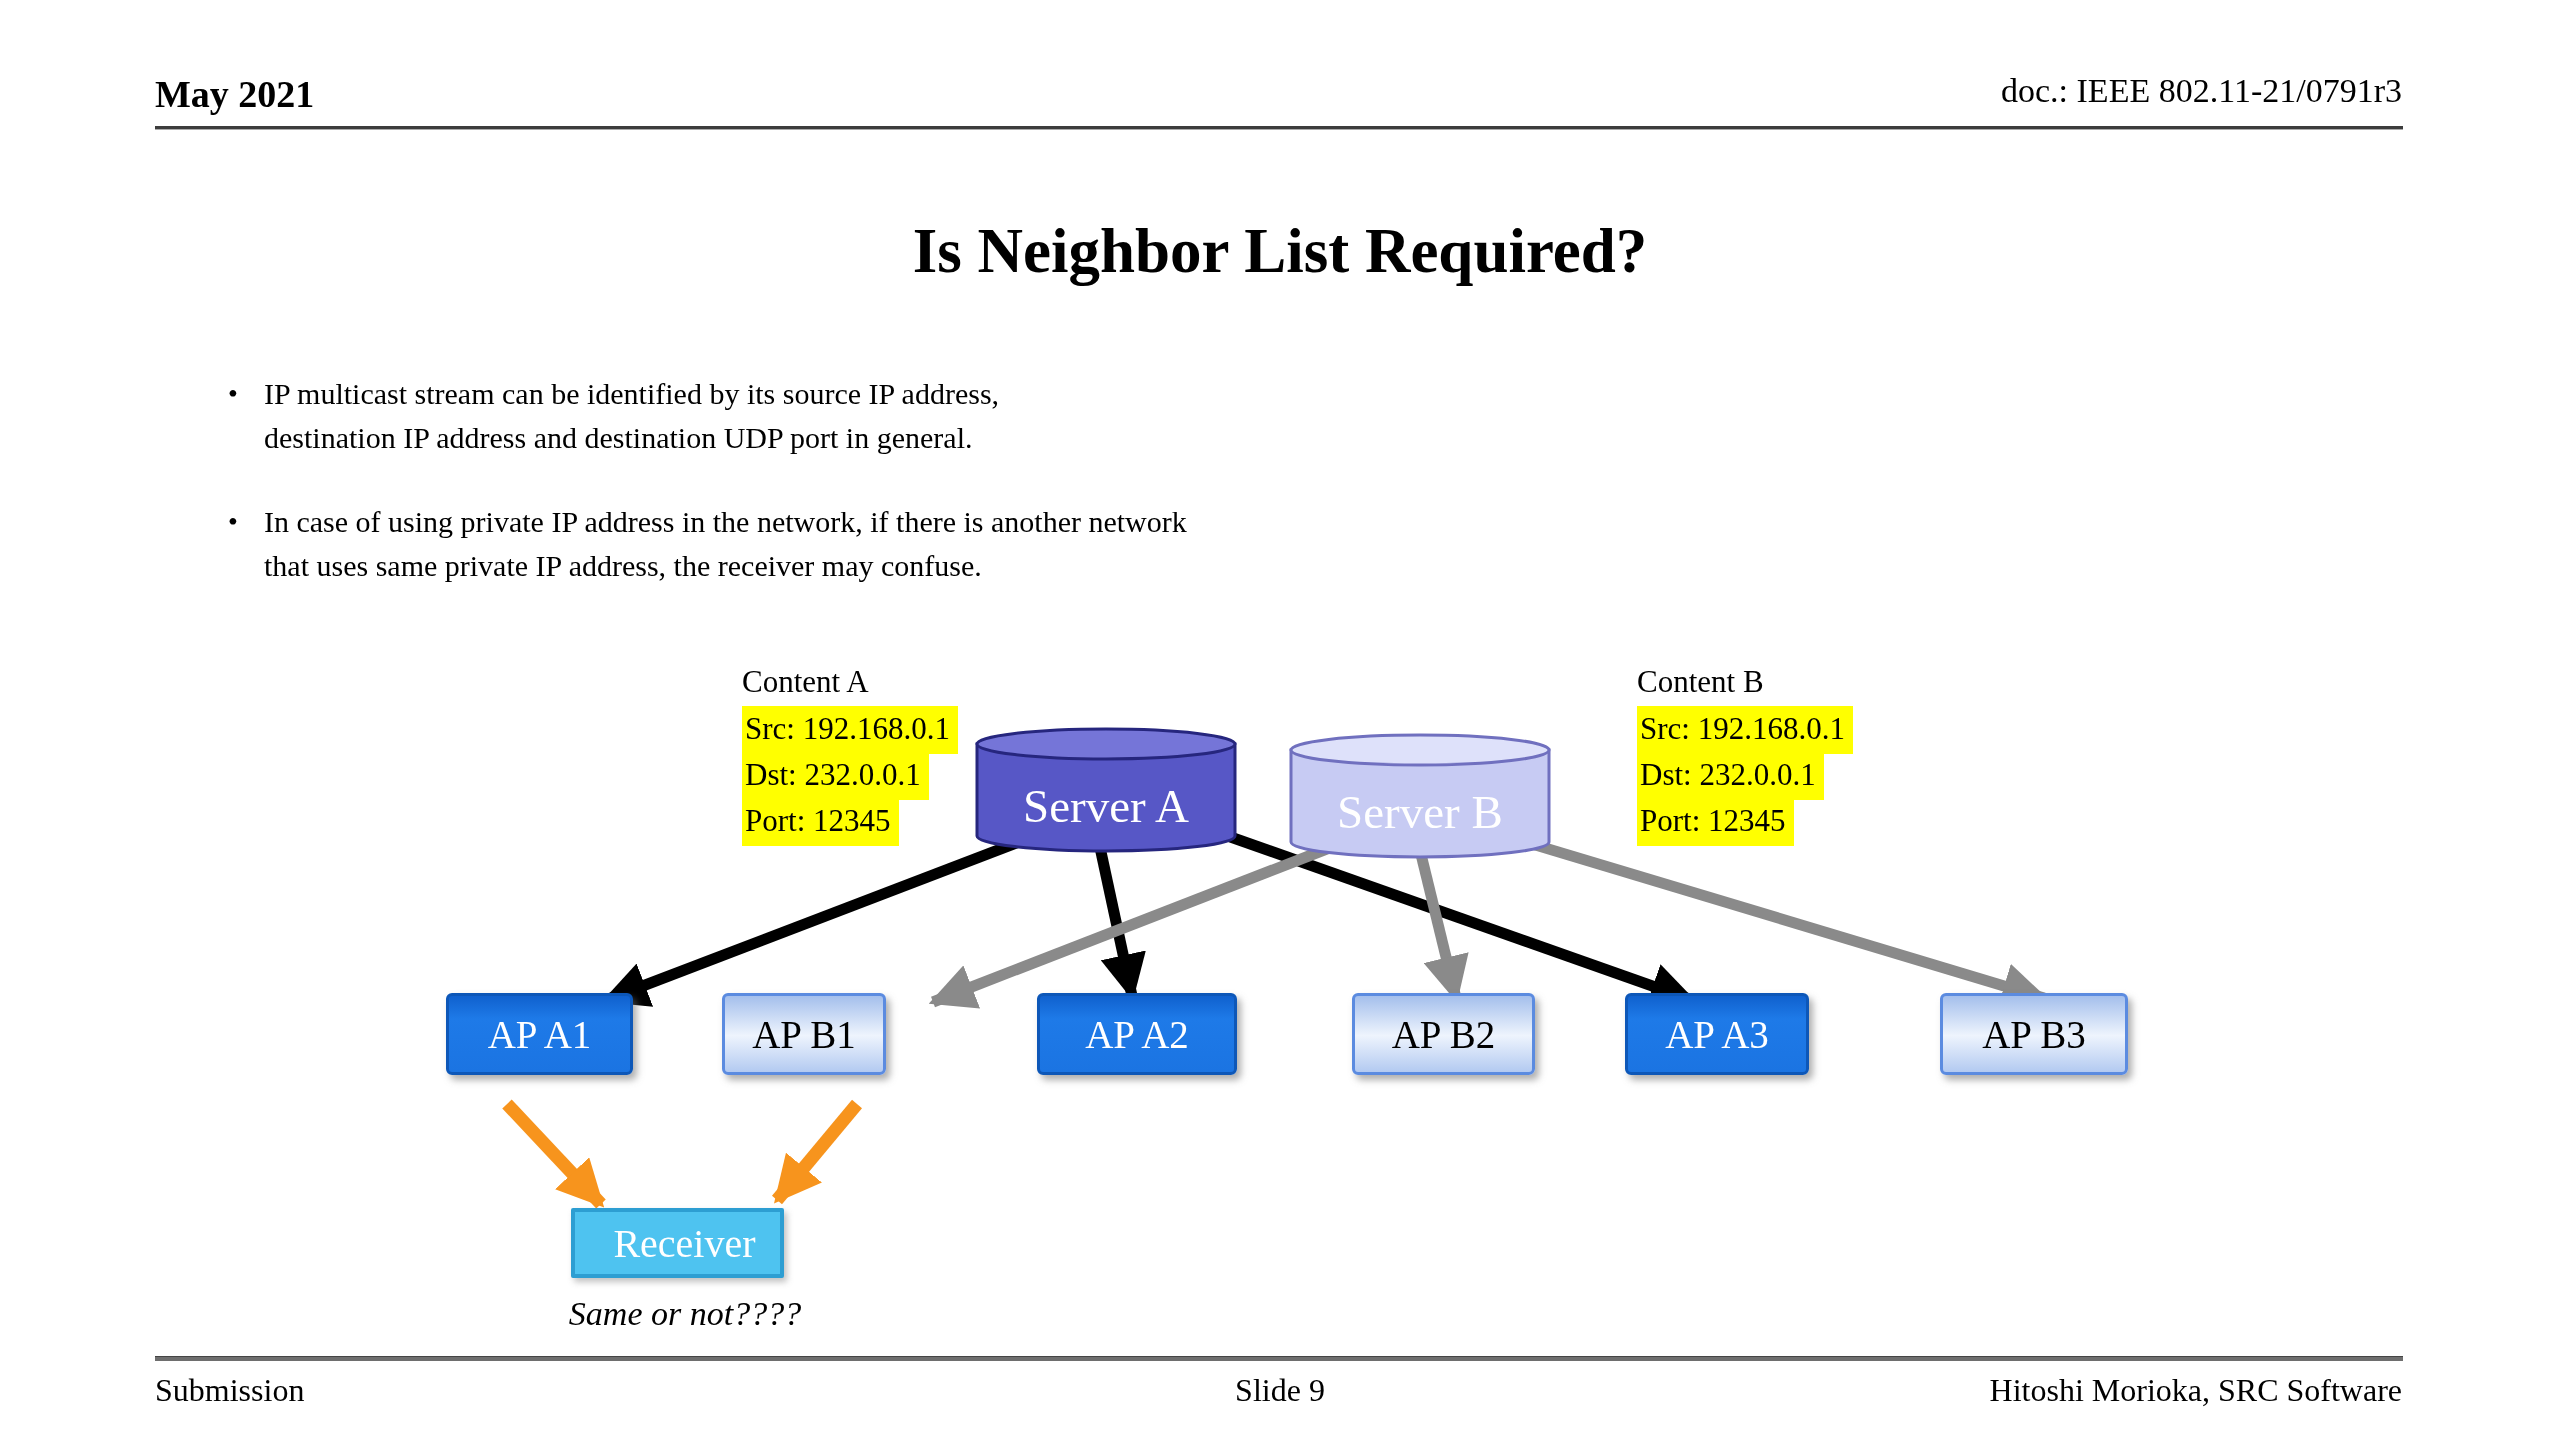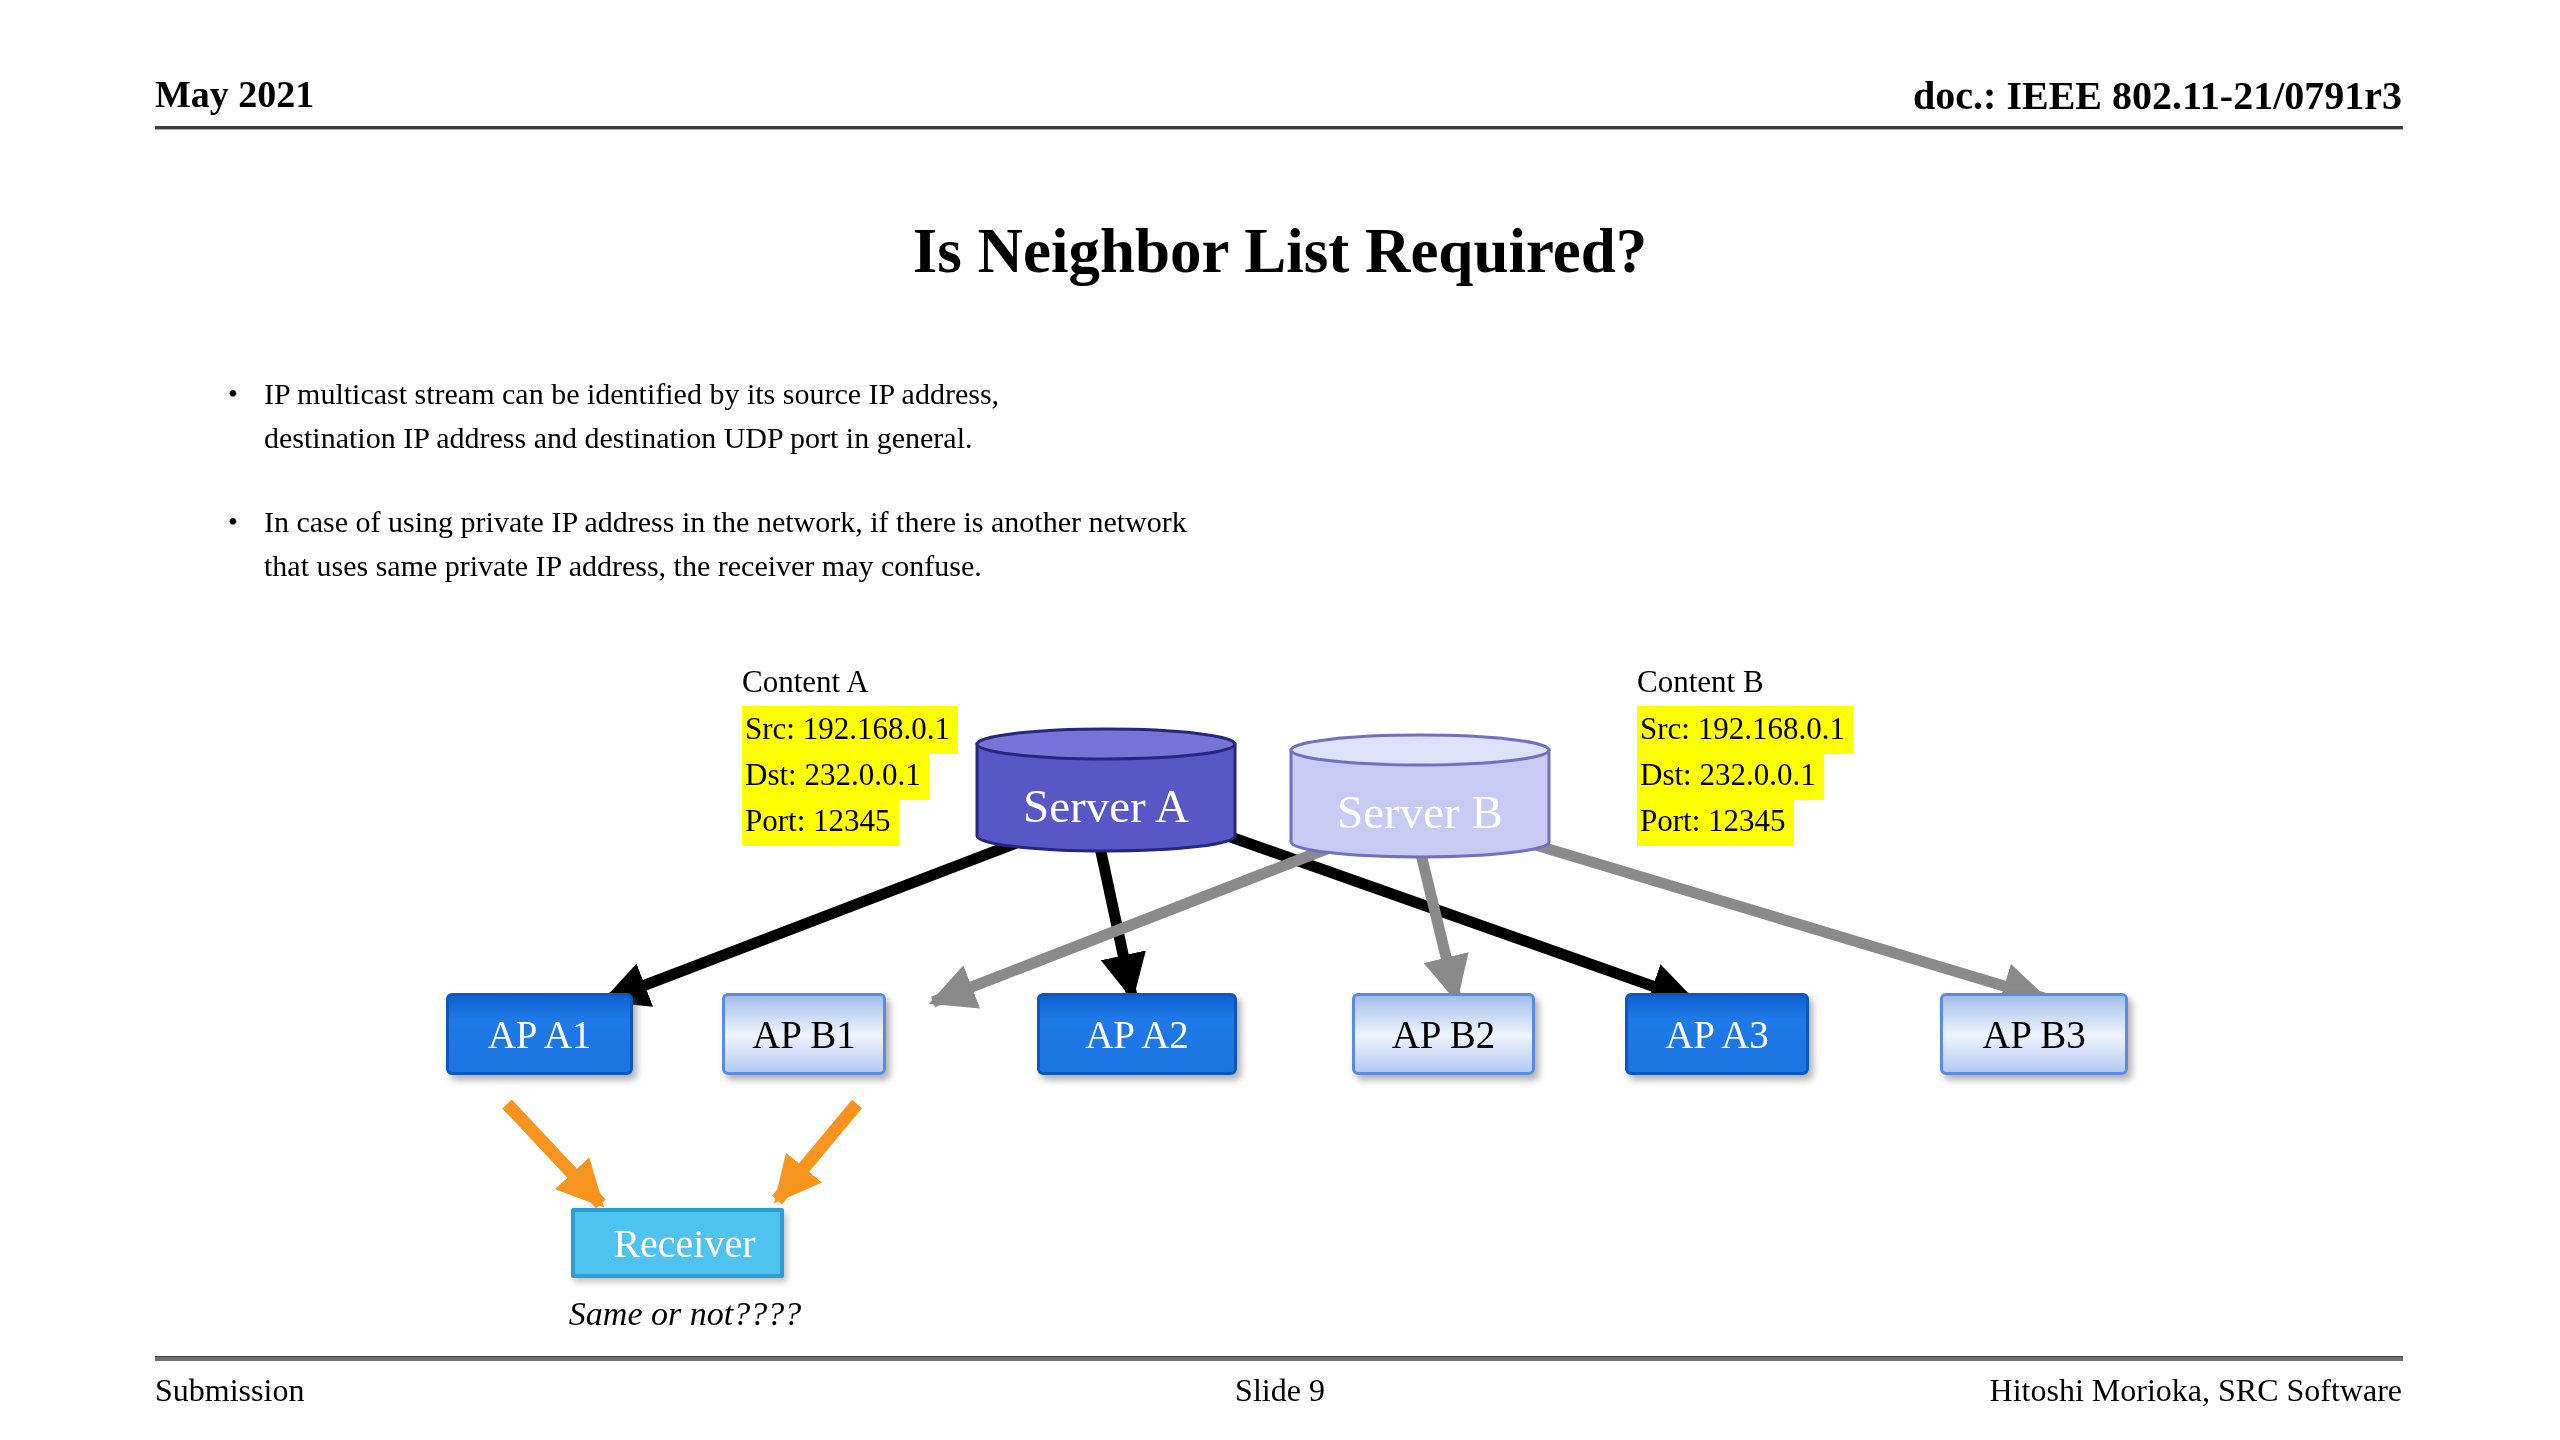--- a/index.html
+++ b/index.html
@@ -2,21 +2,21 @@
 <html><head>
 <meta charset="utf-8">
 <style>
   html,body{margin:0;padding:0;background:#888;}
   .slide{
     position:relative; width:2560px; height:1440px; background:#ffffff;
     font-family:"Liberation Serif","DejaVu Serif",serif; color:#000; overflow:hidden;
   }
   
   .hdr-left{position:absolute;left:155px;top:72px;font-size:38px;font-weight:bold;}
-  .hdr-right{position:absolute;right:158px;top:72px;font-size:40px;font-weight:bold;}
+  .hdr-right{position:absolute;right:158px;top:72px;font-size:34px;font-weight:normal;}
   .hdr-rule{position:absolute;left:155px;top:126px;width:2248px;height:3px;background:#3c3c3c;border-bottom:1px solid #aaa;}
   
   .title{position:absolute;left:0;top:218px;width:2560px;text-align:center;font-size:63px;font-weight:bold;line-height:1.05;}
   
   .bullets{position:absolute;left:228px;top:372px;width:1300px;font-size:30px;line-height:44px;}
   .bullet{display:flex;}
   .bullet + .bullet{margin-top:40px;}
   .bullet .dot{width:36px;flex:0 0 36px;font-size:28px;}
   
   .diagram-svg{position:absolute;left:0;top:0;width:2560px;height:1440px;}

